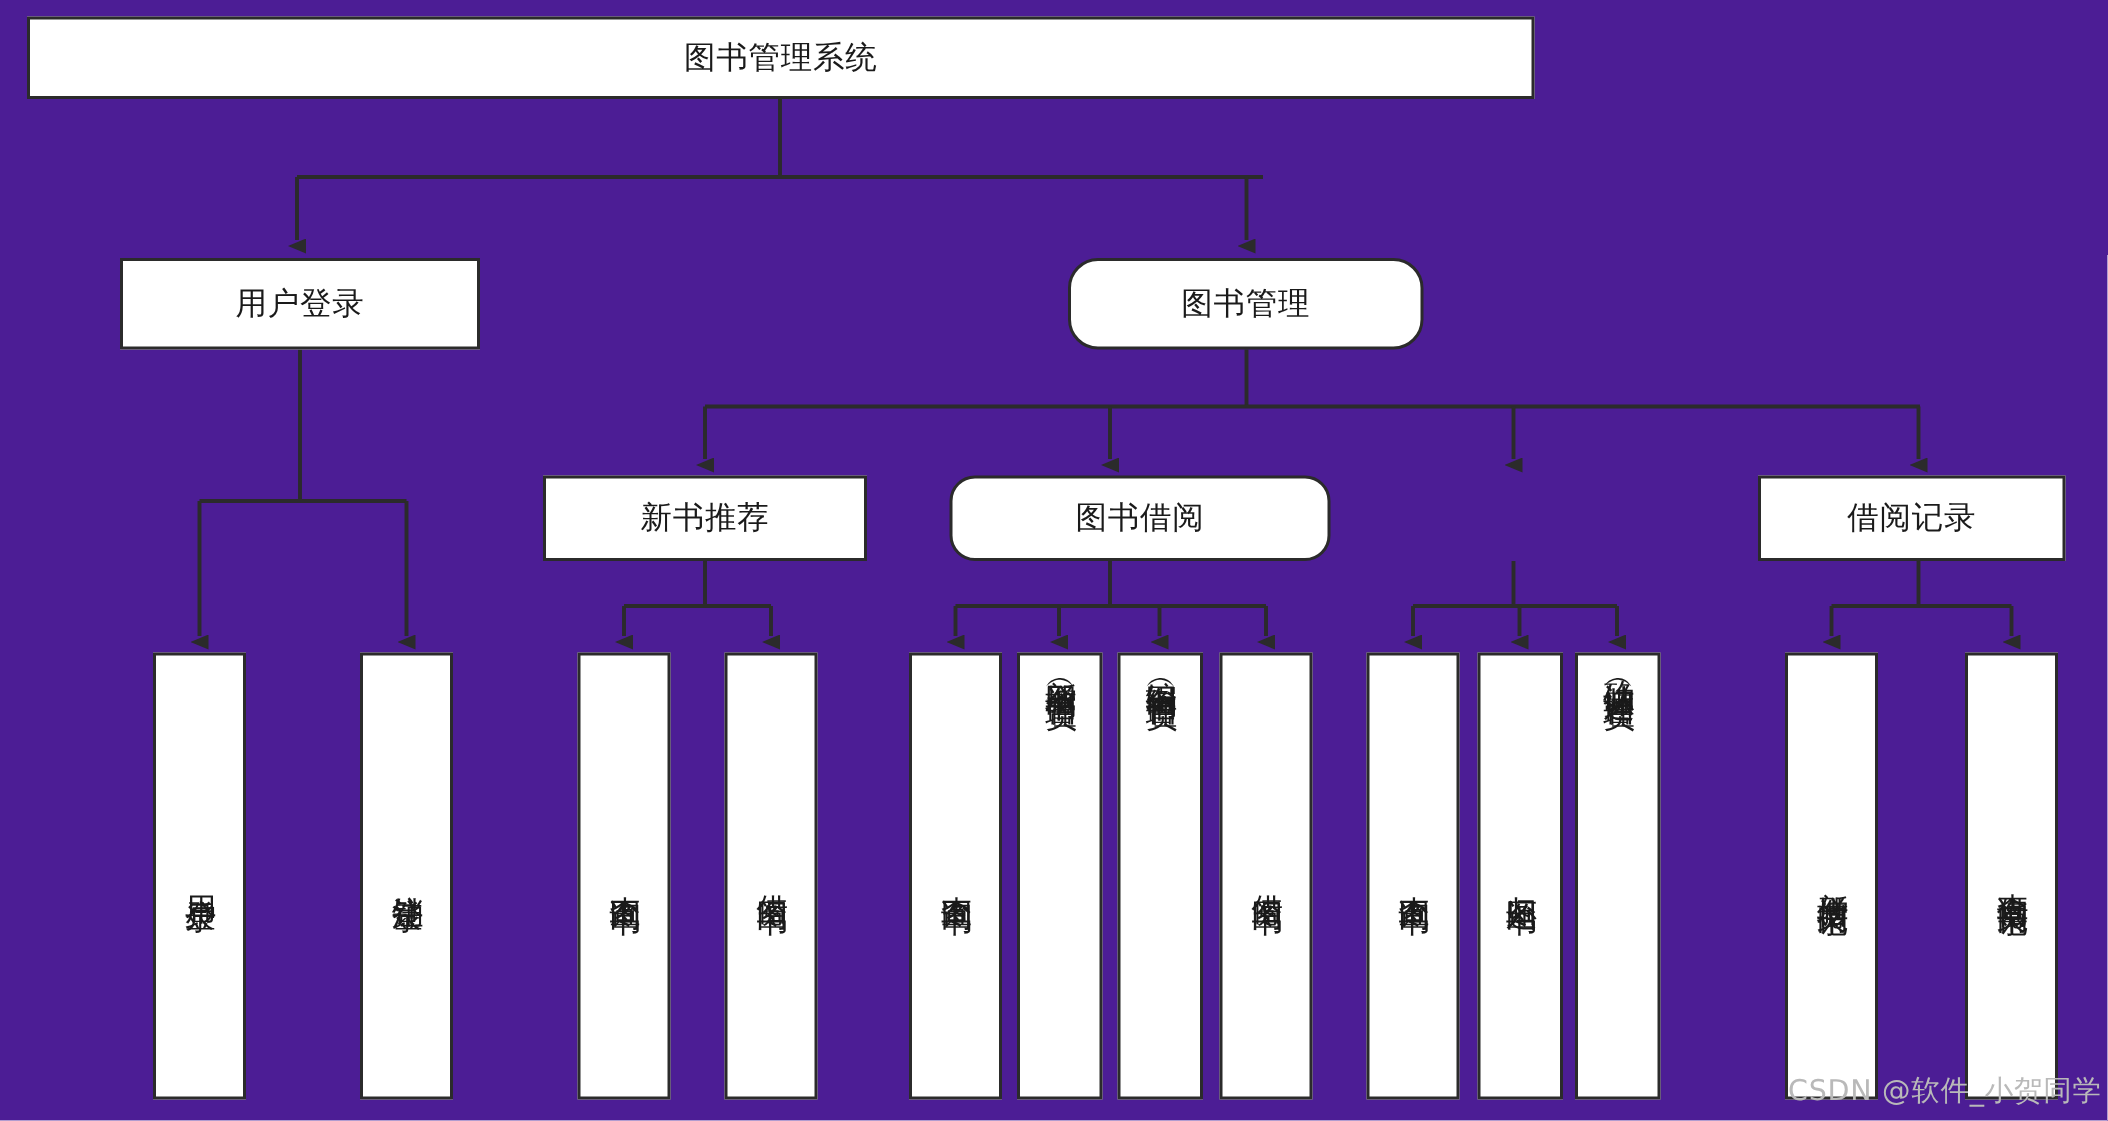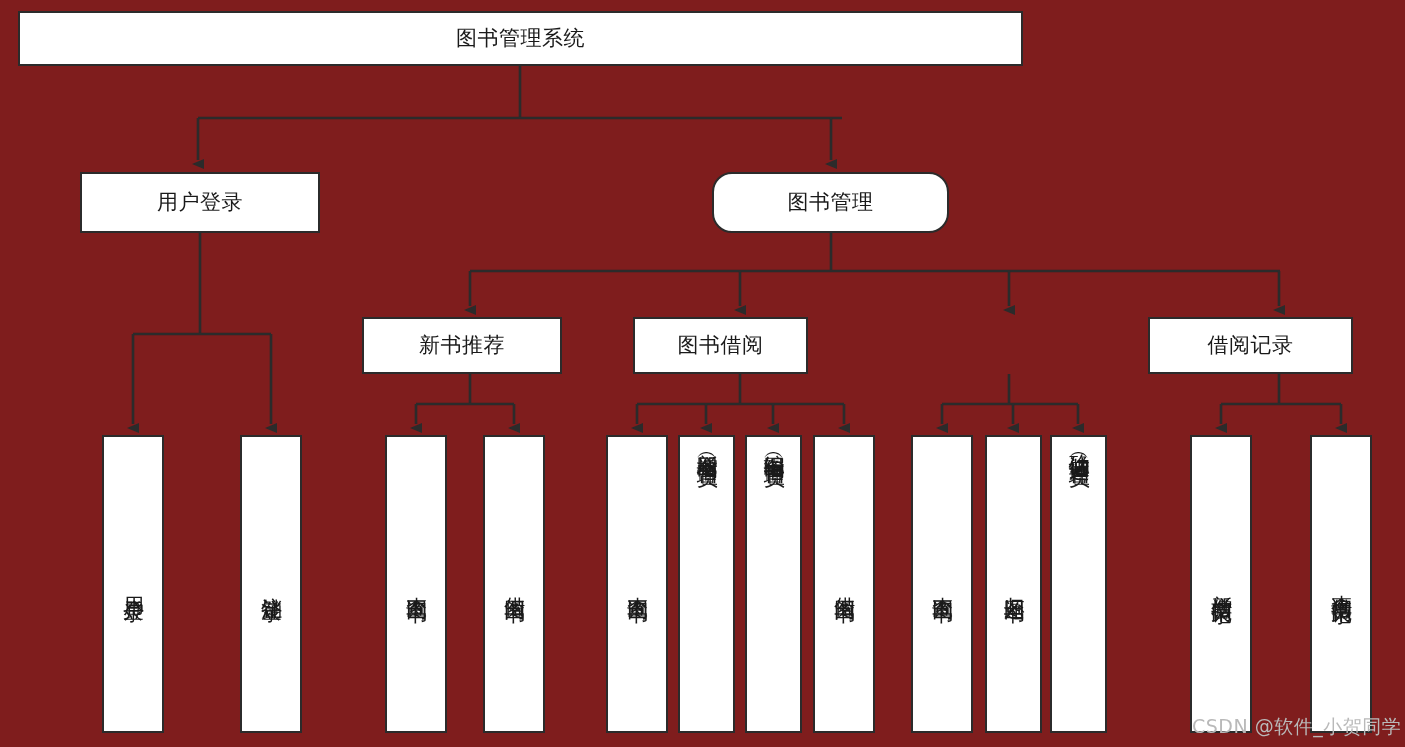--- a/index.html
+++ b/index.html
@@ -7,21 +7,21 @@
     padding: 0;
     background: #ffffff;
   }
   body {
     font-family: "DejaVu Sans", "Liberation Sans", sans-serif;
   }
   #diagram-root {
     position: relative;
     width: 1405px;
     height: 747px;
-    background: #7f1d1d;
+    background: #4c1d95;
     overflow: hidden;
   }
   #diagram-svg {
     position: absolute;
     left: 0;
     top: 0;
     width: 1405px;
     height: 747px;
   }
   .node-box {
@@ -125,27 +125,27 @@
     <span class="node-label-h">图书管理系统</span>
   </div>
 
   <div class="node-box" style="left:80px; top:172px; width:240px; height:61px;">
     <span class="node-label-h">用户登录</span>
   </div>
   <div class="node-box" style="left:712px; top:172px; width:237px; height:61px;border-radius:20px;">
     <span class="node-label-h">图书管理</span>
   </div>
 
-  <div class="node-box" style="left:362px; top:317px; width:200px; height:57px;text-align:right;">
+  <div class="node-box" style="left:362px; top:317px; width:216px; height:57px;text-align:right;">
     <span class="node-label-h">新书推荐</span>
   </div>
-  <div class="node-box" style="left:633px; top:317px; width:175px; height:57px;">
+  <div class="node-box" style="left:633px; top:317px; width:254px; height:57px;border-radius:17px;">
     <span class="node-label-h">图书借阅</span>
   </div>
-  <div class="node-box" style="left:1148px; top:317px; width:205px; height:57px;">
+  <div class="node-box" style="left:1172px; top:317px; width:205px; height:57px;">
     <span class="node-label-h">借阅记录</span>
   </div>
 
   <div class="node-box leaf center-v" style="left:102px; top:435px; width:62px; height:298px;">
     <span class="node-label-v">用户登录</span>
   </div>
   <div class="node-box leaf center-v" style="left:240px; top:435px; width:62px; height:298px;">
     <span class="node-label-v">注销登录</span>
   </div>
   <div class="node-box leaf center-v" style="left:385px; top:435px; width:62px; height:298px;">

